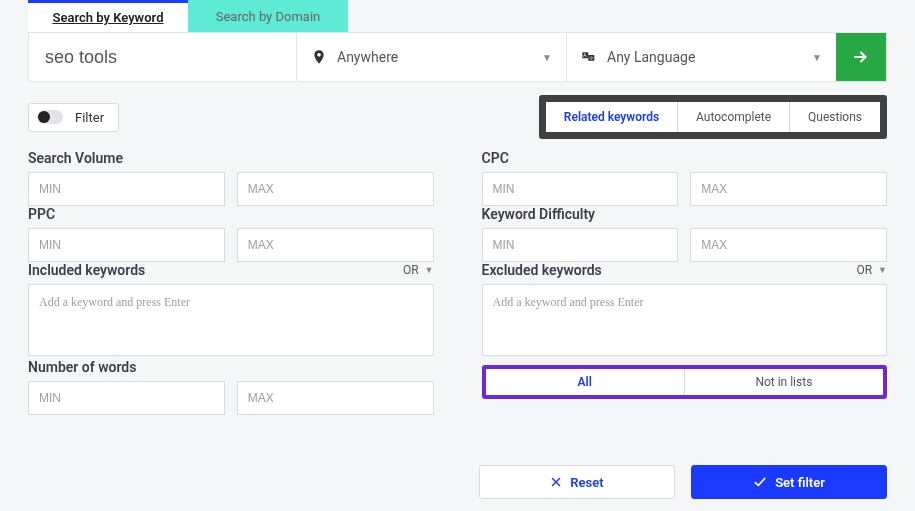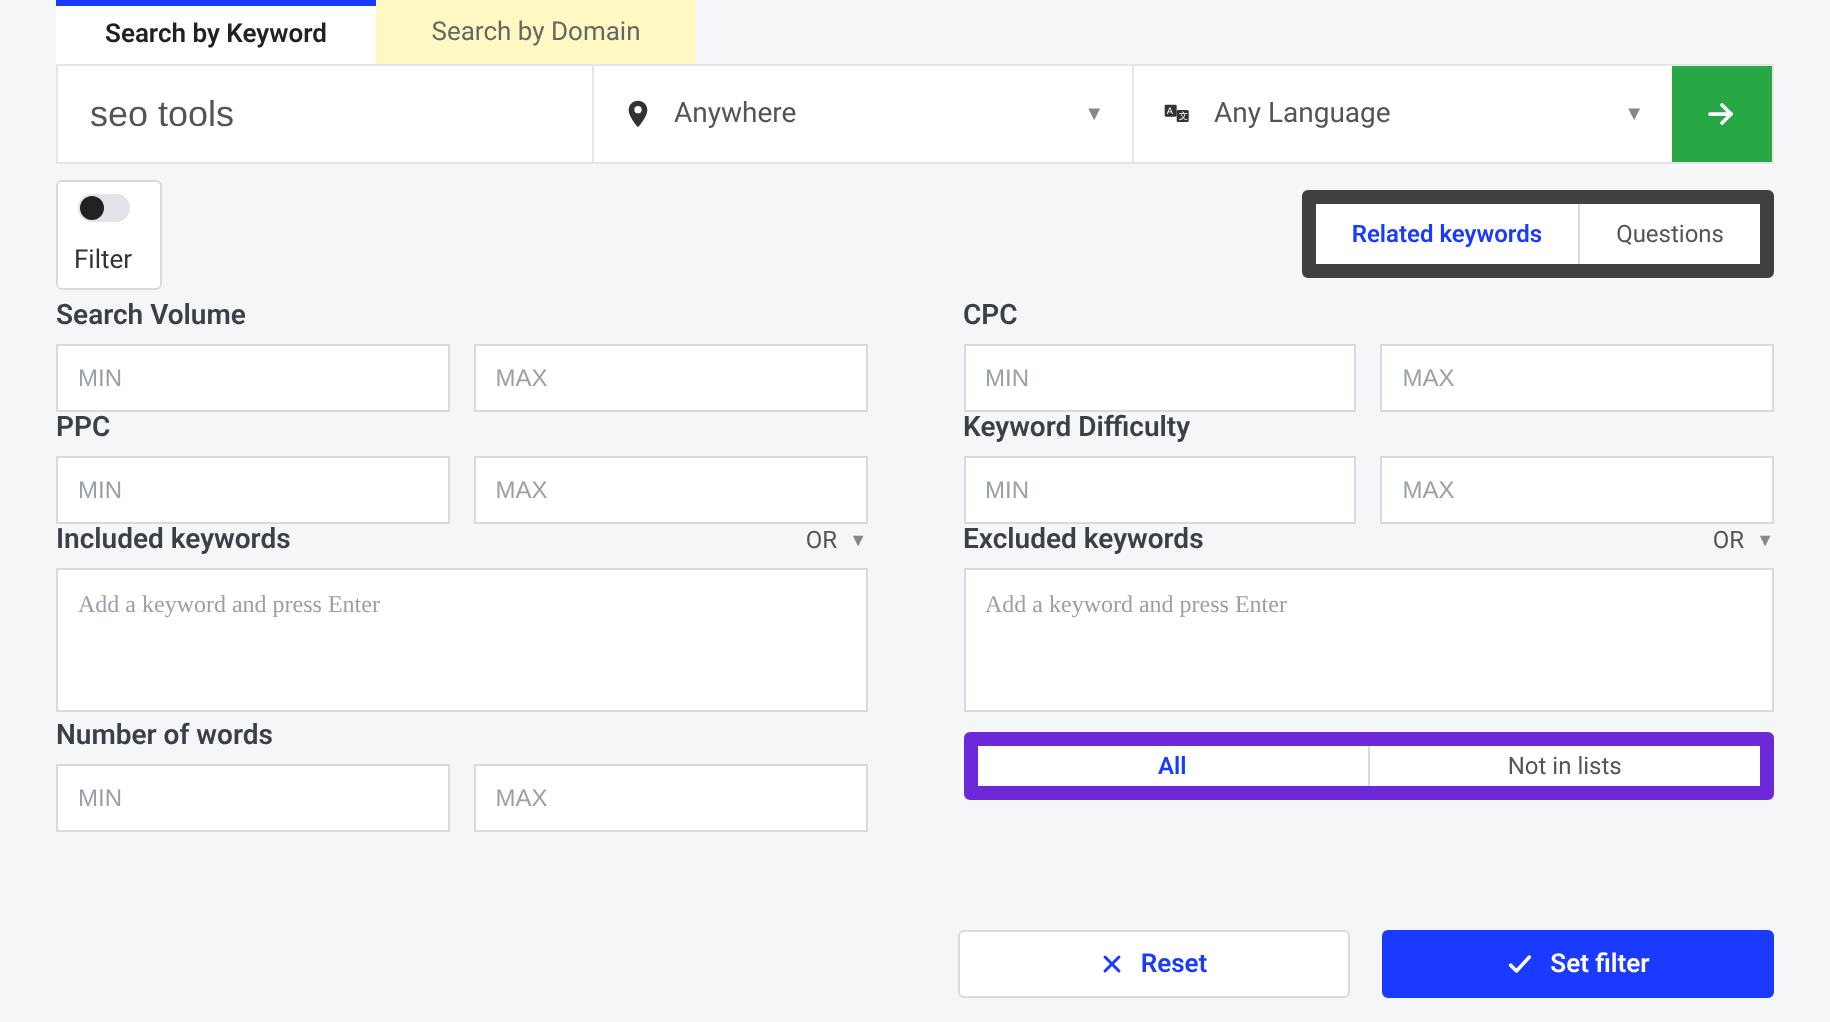--- a/index.html
+++ b/index.html
@@ -20,27 +20,28 @@
     height: 32px;
   }
   .tab {
     display: flex;
     align-items: center;
     justify-content: center;
     width: 160px;
     font-size: 13px;
     cursor: pointer;
     color: #666;
-    background: #fef9c3;
+    background: #5eead4;
   }
   .tab.active {
     background: #fff;
     color: #222;
     font-weight: 600;
     border-top: 3px solid #1a3bff;
+    text-decoration: underline;
   }
 
   
   .search-row {
     display: flex;
     height: 50px;
     background: #fff;
     border: 1px solid #e3e5e9;
   }
   .kw-input {
@@ -90,21 +91,20 @@
   }
   .filter-toggle {
     display: flex;
     align-items: center;
     gap: 12px;
     background: #fff;
     border: 1px solid #d7dae0;
     border-radius: 3px;
     padding: 6px 14px 6px 8px;
     cursor: pointer;
-    flex-direction: column;
   }
   .toggle-track {
     width: 26px;
     height: 14px;
     background: #e2e4e9;
     border-radius: 8px;
     position: relative;
   }
   .toggle-thumb {
     position: absolute;
@@ -182,21 +182,21 @@
     font-size: 12px;
     color: #333;
     resize: none;
     outline: none;
     font-family: Liberation Serif, serif;
   }
   .textarea::placeholder { color: #9aa0a8; }
 
   .segmented {
     display: flex;
-    border: 7px solid #6d28d9;
+    border: 4px solid #6d28d9;
     border-radius: 3px;
     overflow: hidden;
     height: 34px;
     background: #fff;
   }
   .seg {
     flex: 1;
     display: flex;
     align-items: center;
     justify-content: center;
@@ -283,20 +283,21 @@
 
 <div class="filter-row">
   <div class="filter-toggle">
     <span class="toggle-track">
       <span class="toggle-thumb"></span>
     </span>
     <span>Filter</span>
   </div>
   <div class="kw-tabs">
     <div class="kw-tab active">Related keywords</div>
+    <div class="kw-tab">Autocomplete</div>
     <div class="kw-tab">Questions</div>
   </div>
 </div>
 
 <div class="filters">
 
   <div class="col">
     <div>
       <div class="section-title">Search Volume</div>
       <div class="minmax" style="margin-top:6px;">

